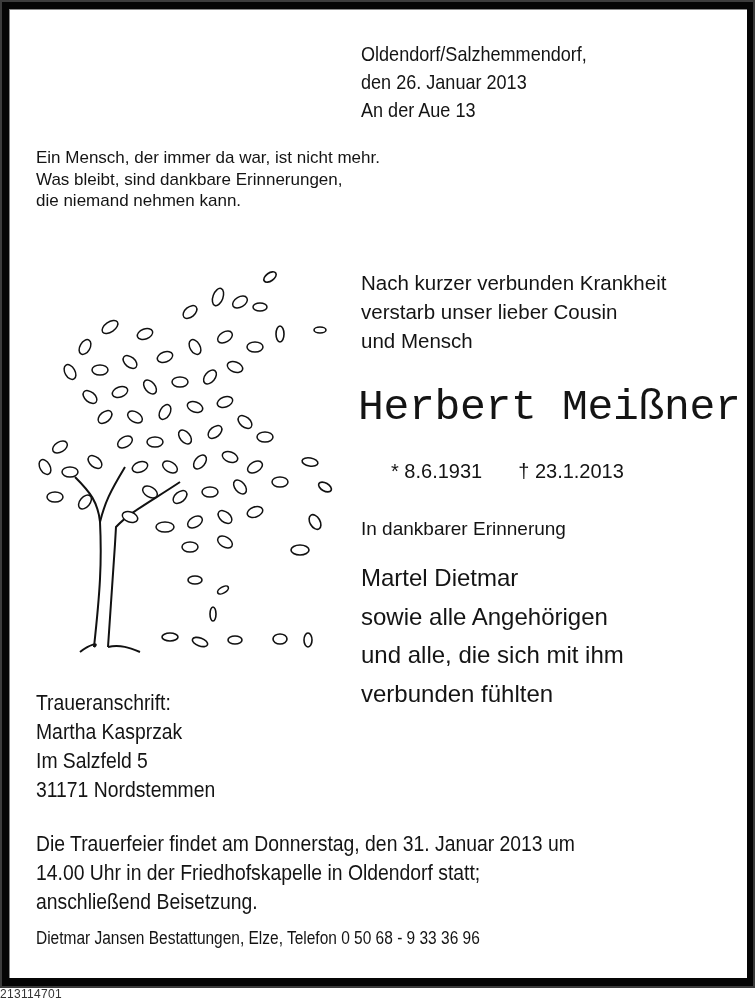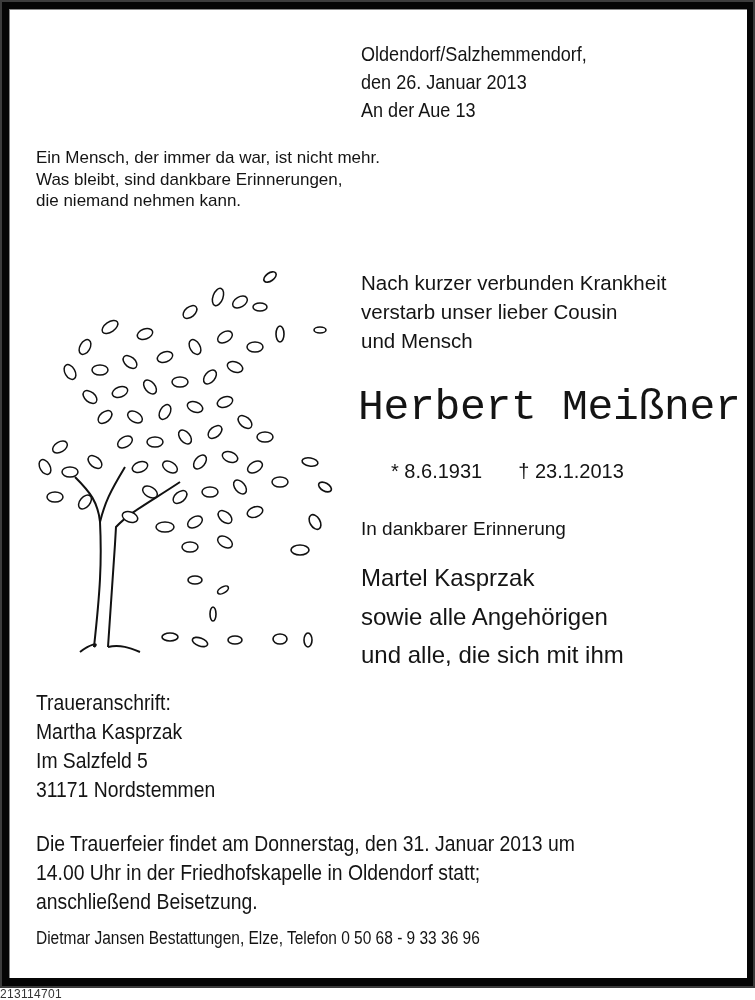--- a/index.html
+++ b/index.html
@@ -140,23 +140,24 @@
 
 <div class="blk name">Herbert Meißner</div>
 
 <div class="blk dates">
   <span>* 8.6.1931</span><span>† 23.1.2013</span>
 </div>
 
 <div class="blk thanks">In dankbarer Erinnerung</div>
 
 <div class="blk mourners">
-  <div>Martel Kasprzak</div>
+  <div>Martel Dietmar</div>
   <div>sowie alle Angehörigen</div>
   <div>und alle, die sich mit ihm</div>
+  <div>verbunden fühlten</div>
 </div>
 
 <div class="blk address cond">
   <div>Traueranschrift:</div>
   <div>Martha Kasprzak</div>
   <div>Im Salzfeld 5</div>
   <div>31171 Nordstemmen</div>
 </div>
 
 <div class="blk service cond">

